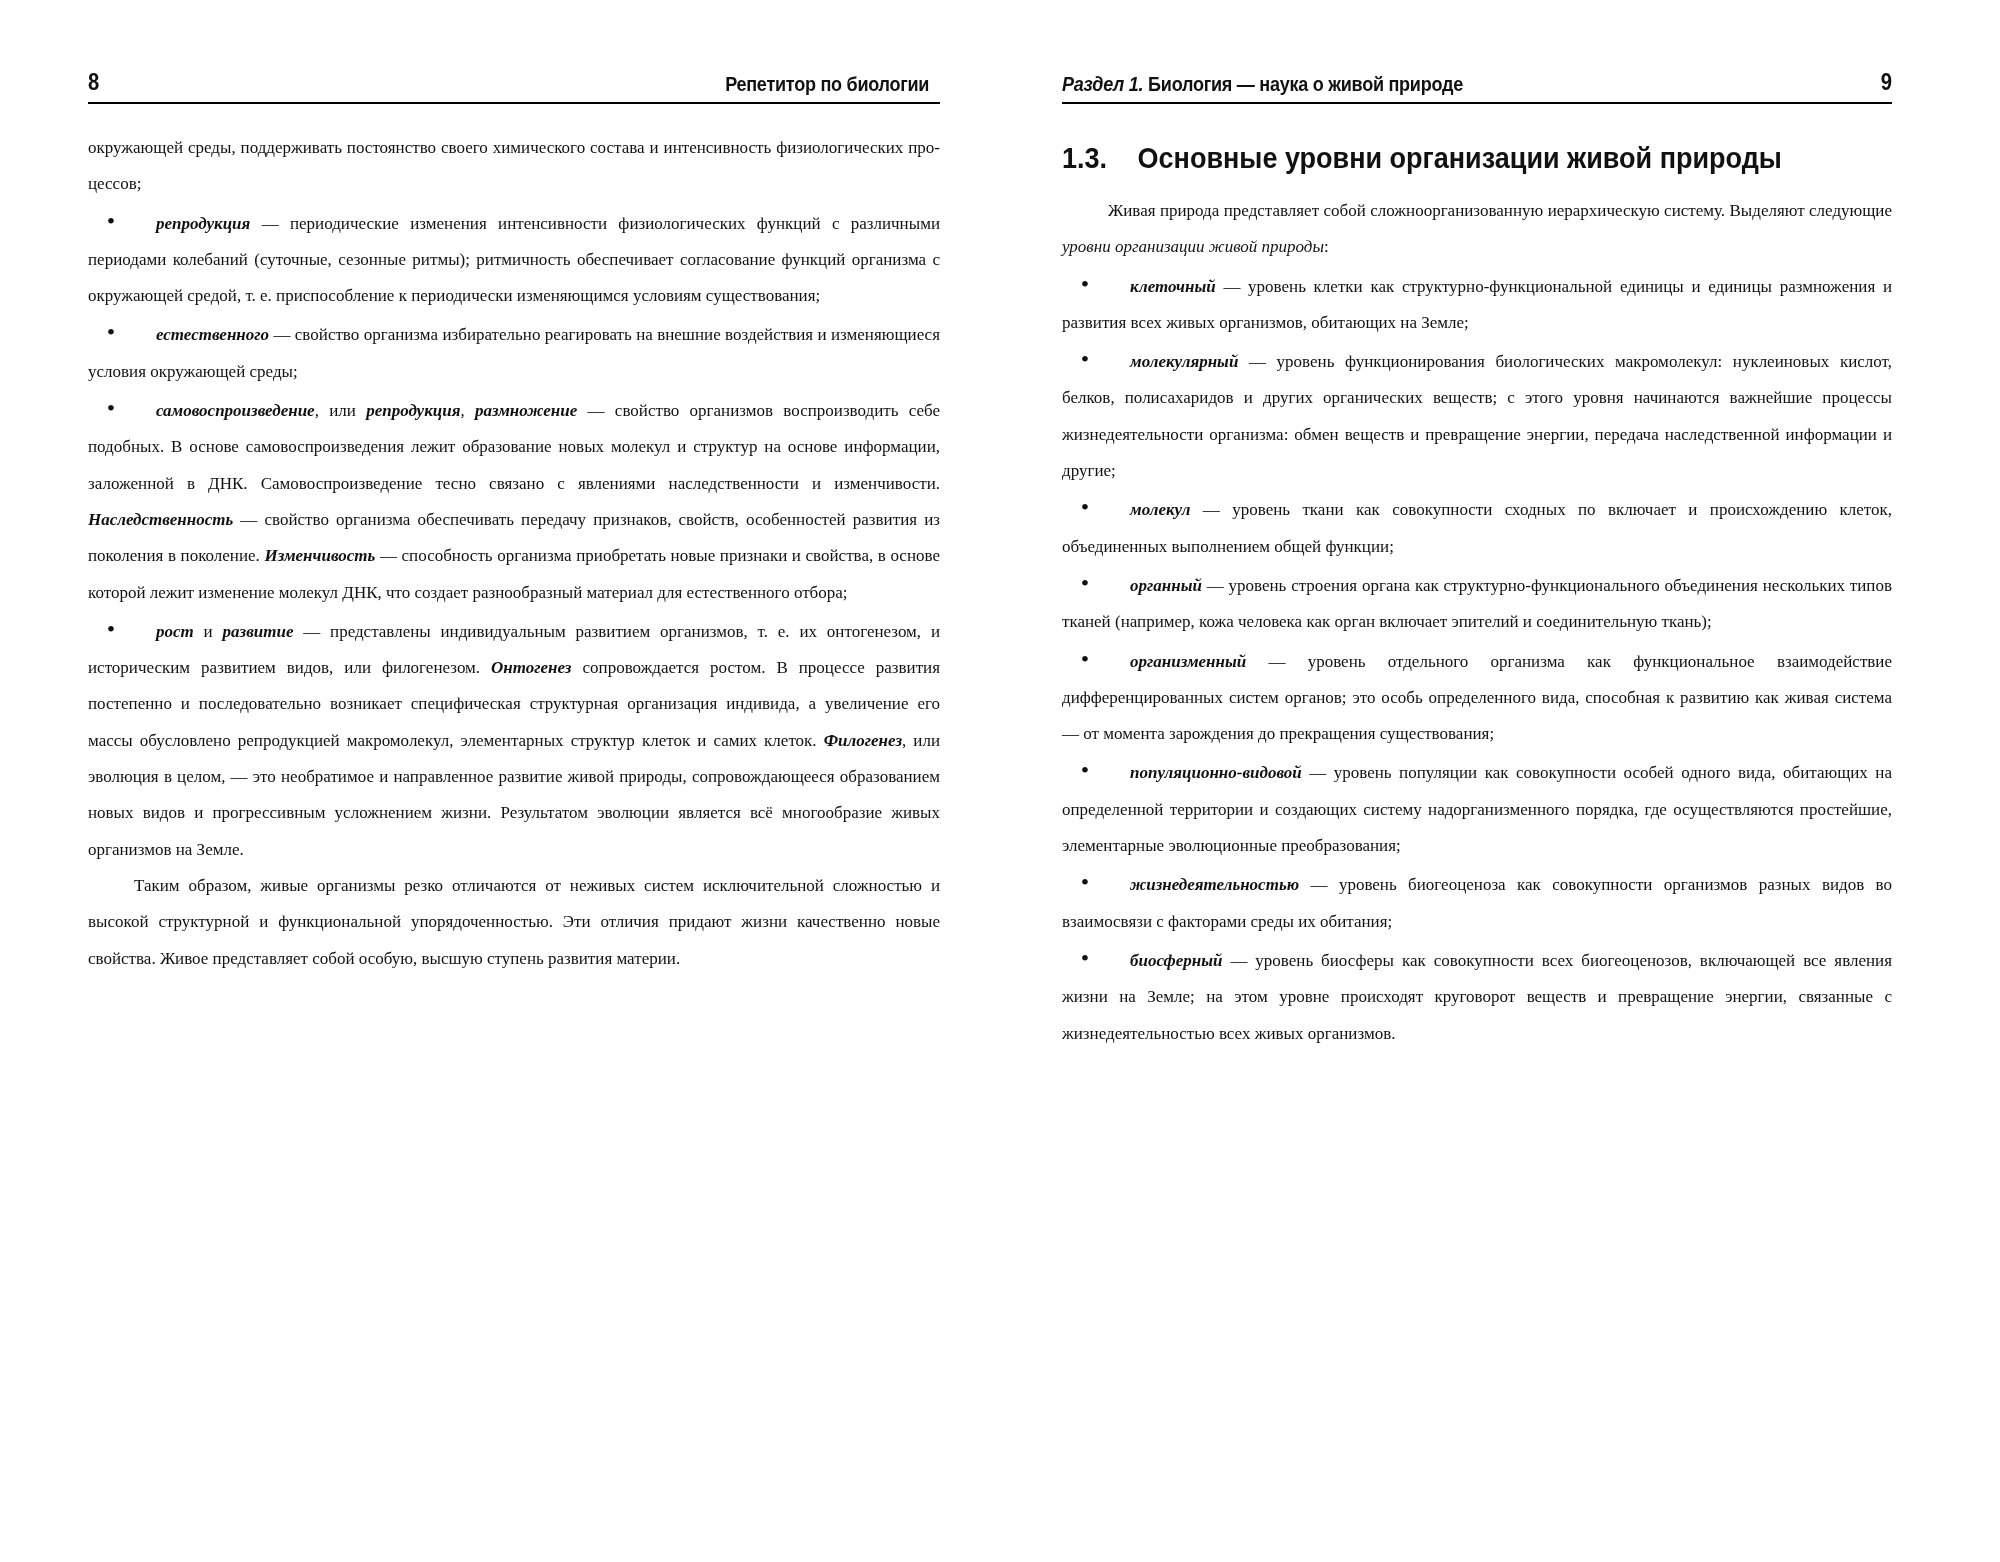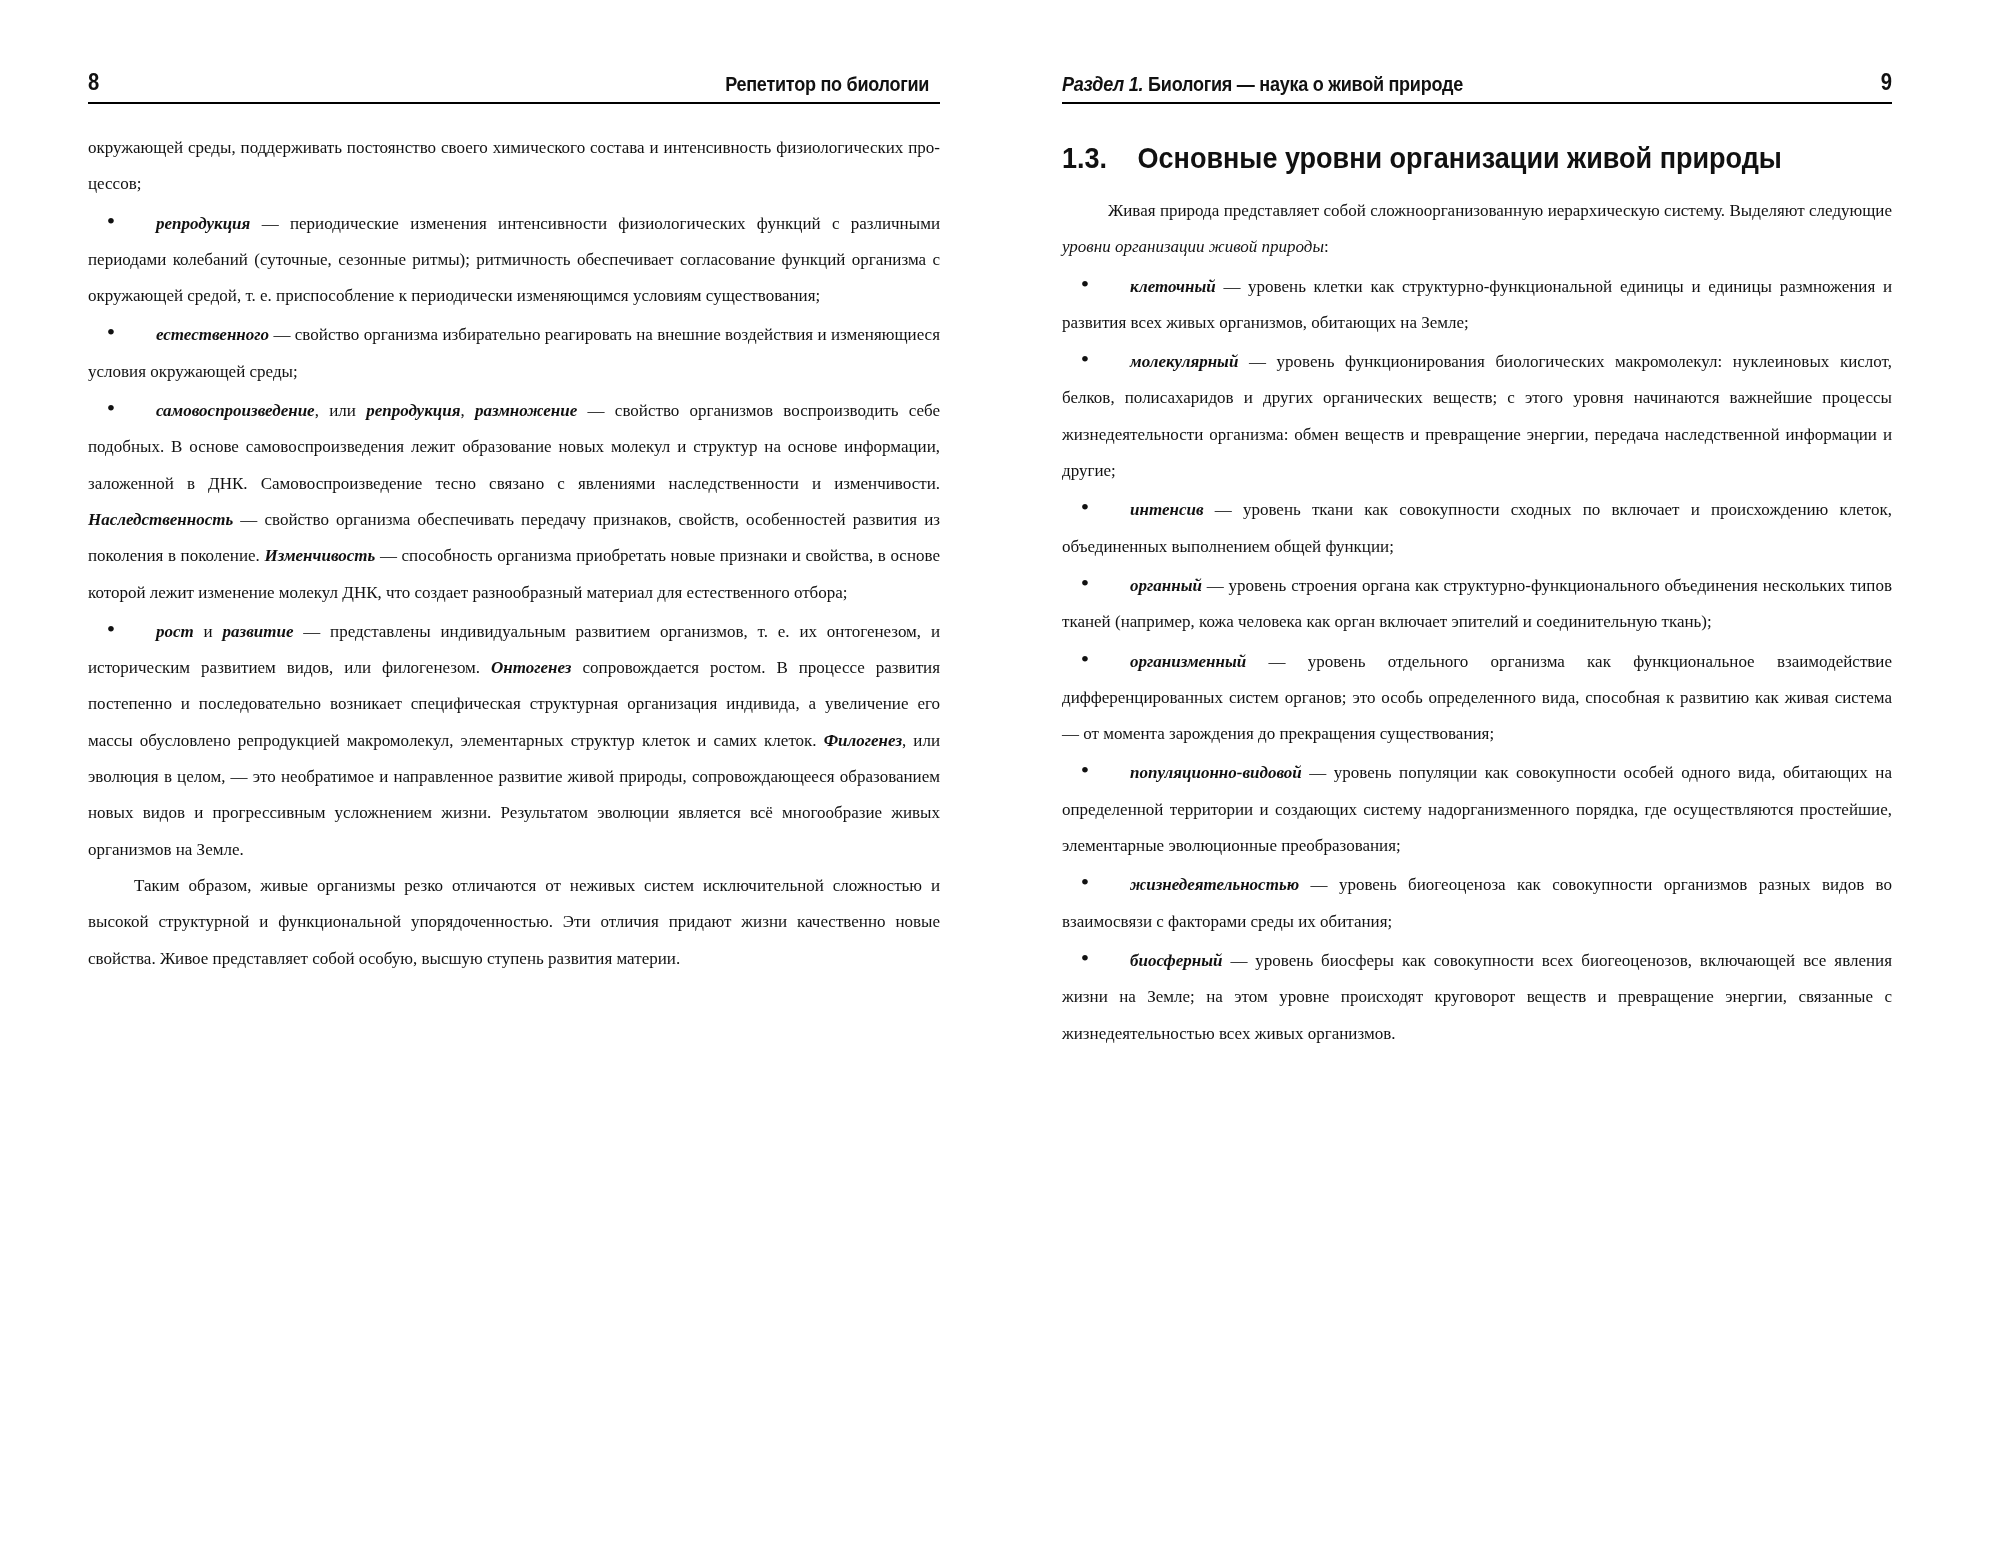--- a/index.html
+++ b/index.html
@@ -187,21 +187,21 @@
 
       <p class="body bullet">
         <span class="bul"></span><span class="bulgap"></span><span class="term">клеточный</span><span> — уровень клетки как структурно-функ­циональной единицы и единицы размножения и развития всех живых организмов, обитающих на Земле;</span>
       </p>
 
       <p class="body bullet">
         <span class="bul"></span><span class="bulgap"></span><span class="term">молекулярный</span><span> — уровень функционирования биологи­ческих макромолекул: нуклеиновых кислот, белков, поли­сахаридов и других органических веществ; с этого уровня начинаются важнейшие процессы жизнедеятельности орга­низма: обмен веществ и превращение энергии, передача наследственной информации и другие;</span>
       </p>
 
       <p class="body bullet">
-        <span class="bul"></span><span class="bulgap"></span><span class="term">интенсив</span><span> — уровень ткани как совокупности сходных по включает и происхождению клеток, объединенных вы­полнением общей функции;</span>
+        <span class="bul"></span><span class="bulgap"></span><span class="term">молекул</span><span> — уровень ткани как совокупности сходных по включает и происхождению клеток, объединенных вы­полнением общей функции;</span>
       </p>
 
       <p class="body bullet">
         <span class="bul"></span><span class="bulgap"></span><span class="term">органный</span><span> — уровень строения органа как структурно-функционального объединения нескольких типов тканей (например, кожа человека как орган включает эпителий и соединительную ткань);</span>
       </p>
 
       <p class="body bullet">
         <span class="bul"></span><span class="bulgap"></span><span class="term">организменный</span><span> — уровень отдельного организма как функциональное взаимодействие дифференцированных си­стем органов; это особь определенного вида, способная к развитию как живая система — от момента зарождения до прекращения существования;</span>
       </p>
 

